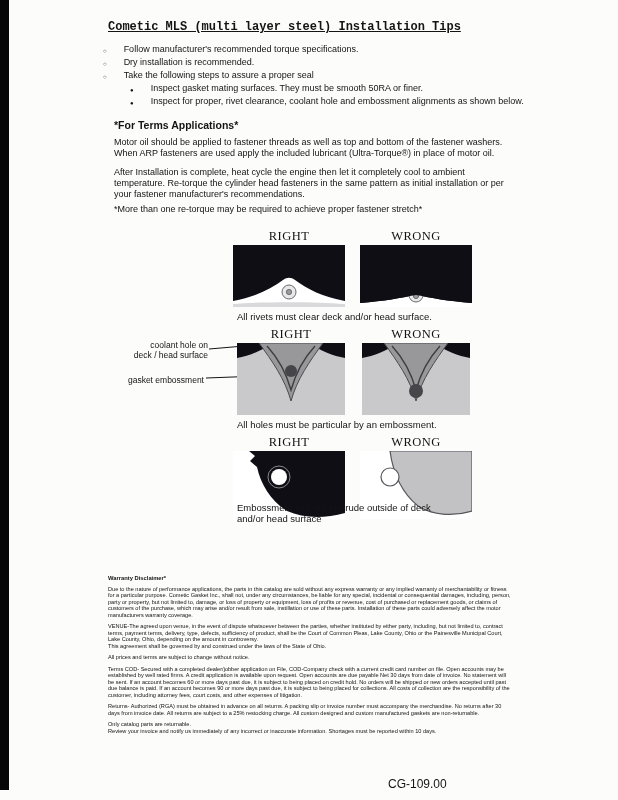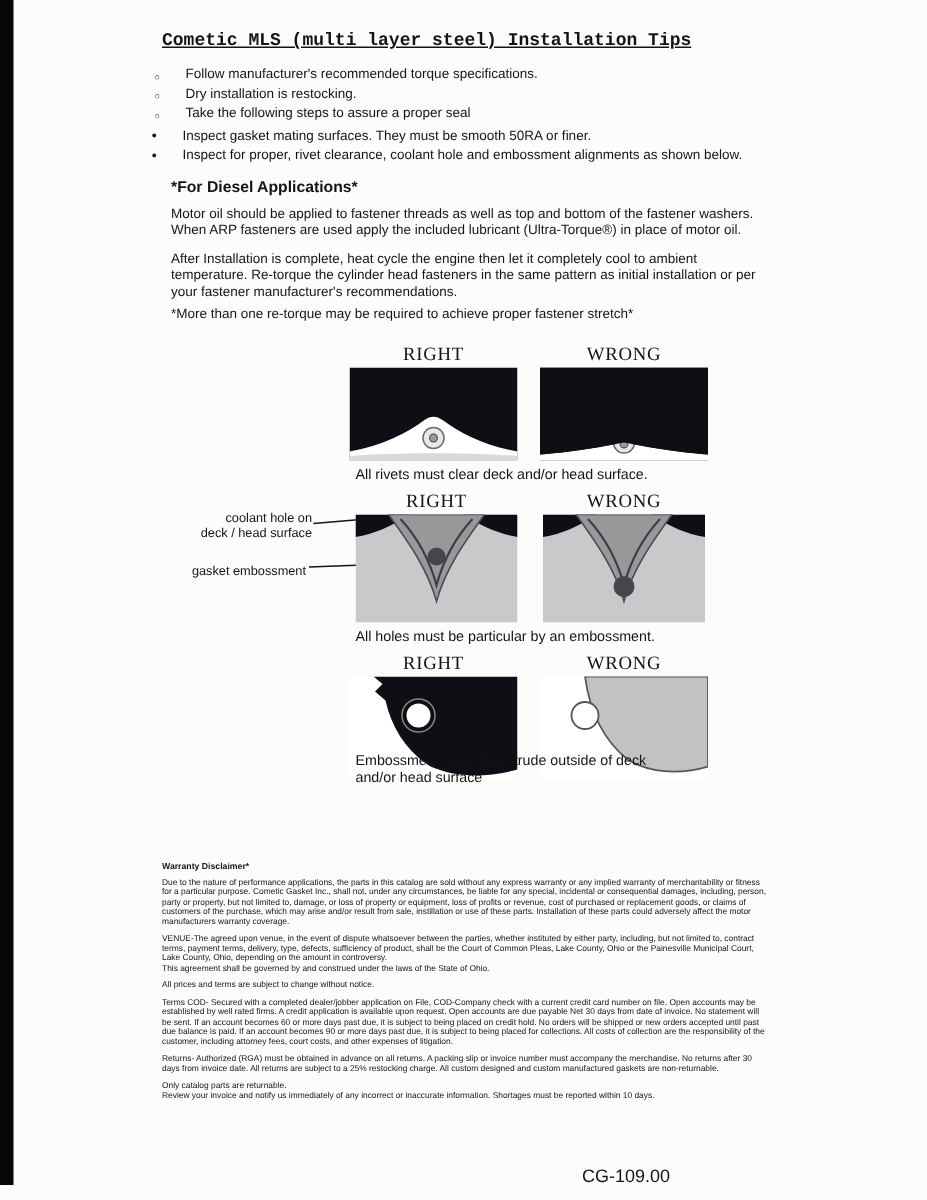--- a/index.html
+++ b/index.html
@@ -2,21 +2,21 @@
 <html><head>
 <meta charset="utf-8">
 <style>
   html,body{margin:0;padding:0;background:#e8e8e8;}
   .page{position:relative;width:618px;height:800px;background:#fcfcfa;overflow:hidden;
         font-family:"Liberation Sans",sans-serif;color:#141414;}
   .abs{position:absolute;}
   .leftbar{left:0;top:0;width:9px;height:790px;background:#070707;}
   .title{left:108px;top:20px;margin:0;font-size:12px;font-weight:bold;text-decoration:underline;font-family:Liberation Mono, monospace;}
   .b{left:103px;display:flex;gap:17px;font-size:9px;line-height:11px;}
-  .b.sub{left:101px;align-items:flex-end;}
+  .b.sub{left:130px;}
   .mk-open::before{content:"○";font-size:6px;position:relative;top:1px;}
   .mk-solid::before{content:"●";font-size:6px;position:relative;top:1px;}
   .dheading{left:114px;margin:0;font-size:10.5px;font-weight:bold;}
   .para{left:114px;width:400px;margin:0;font-size:9px;line-height:11px;}
   .dg-h{font-size:12.5px;letter-spacing:.5px;text-align:center;font-family:Liberation Serif, serif;}
   .img-frame{line-height:0;}
   .cap{font-size:9.5px;line-height:11px;}
   .ptr-label{font-size:8.5px;line-height:9.5px;text-align:right;}
   .pre{white-space:pre-line;}
   .legal{left:108px;top:575px;width:405px;font-size:5.6px;line-height:6.5px;}
@@ -32,36 +32,36 @@
   <div class="abs leftbar"></div>
 
   <h1 class="abs title">Cometic MLS (multi layer steel) Installation Tips</h1>
 
   <div class="abs b" style="top:44px">
     <span class="mk-open"></span>
     <span>Follow manufacturer's recommended torque specifications.</span>
   </div>
   <div class="abs b" style="top:57px">
     <span class="mk-open"></span>
-    <span>Dry installation is restocking.</span>
+    <span>Dry installation is recommended.</span>
   </div>
   <div class="abs b" style="top:70px">
     <span class="mk-open"></span>
     <span>Take the following steps to assure a proper seal</span>
   </div>
   <div class="abs b sub" style="top:83px">
     <span class="mk-solid"></span>
     <span>Inspect gasket mating surfaces.  They must be smooth 50RA or finer.</span>
   </div>
   <div class="abs b sub" style="top:96px">
     <span class="mk-solid"></span>
     <span>Inspect for proper, rivet clearance, coolant hole and embossment alignments as shown below.</span>
   </div>
 
-  <h2 class="abs dheading" style="top:119px">*For Diesel Applications*</h2>
+  <h2 class="abs dheading" style="top:119px">*For Terms Applications*</h2>
   <p class="abs para" style="top:137px">Motor oil should be applied to fastener threads as well as top and bottom of the fastener washers. When ARP fasteners are used apply the included lubricant (Ultra-Torque®) in place of motor oil.</p>
   <p class="abs para" style="top:167px">After Installation is complete, heat cycle the engine then let it completely cool to ambient temperature. Re-torque the cylinder head fasteners in the same pattern as initial installation or per your fastener manufacturer's recommendations.</p>
   <p class="abs para" style="top:204px">*More than one re-torque may be required to achieve proper fastener stretch*</p>
 
   <div class="abs dg-h" style="left:233px;width:112px;top:229px">RIGHT</div>
   <div class="abs dg-h" style="left:360px;width:112px;top:229px">WRONG</div>
 
   <div class="abs img-frame" style="left:233px;top:245px">
     <svg width="112" height="62" viewBox="0 0 112 62">
       <rect width="112" height="62" fill="#0f0e15"></rect>

